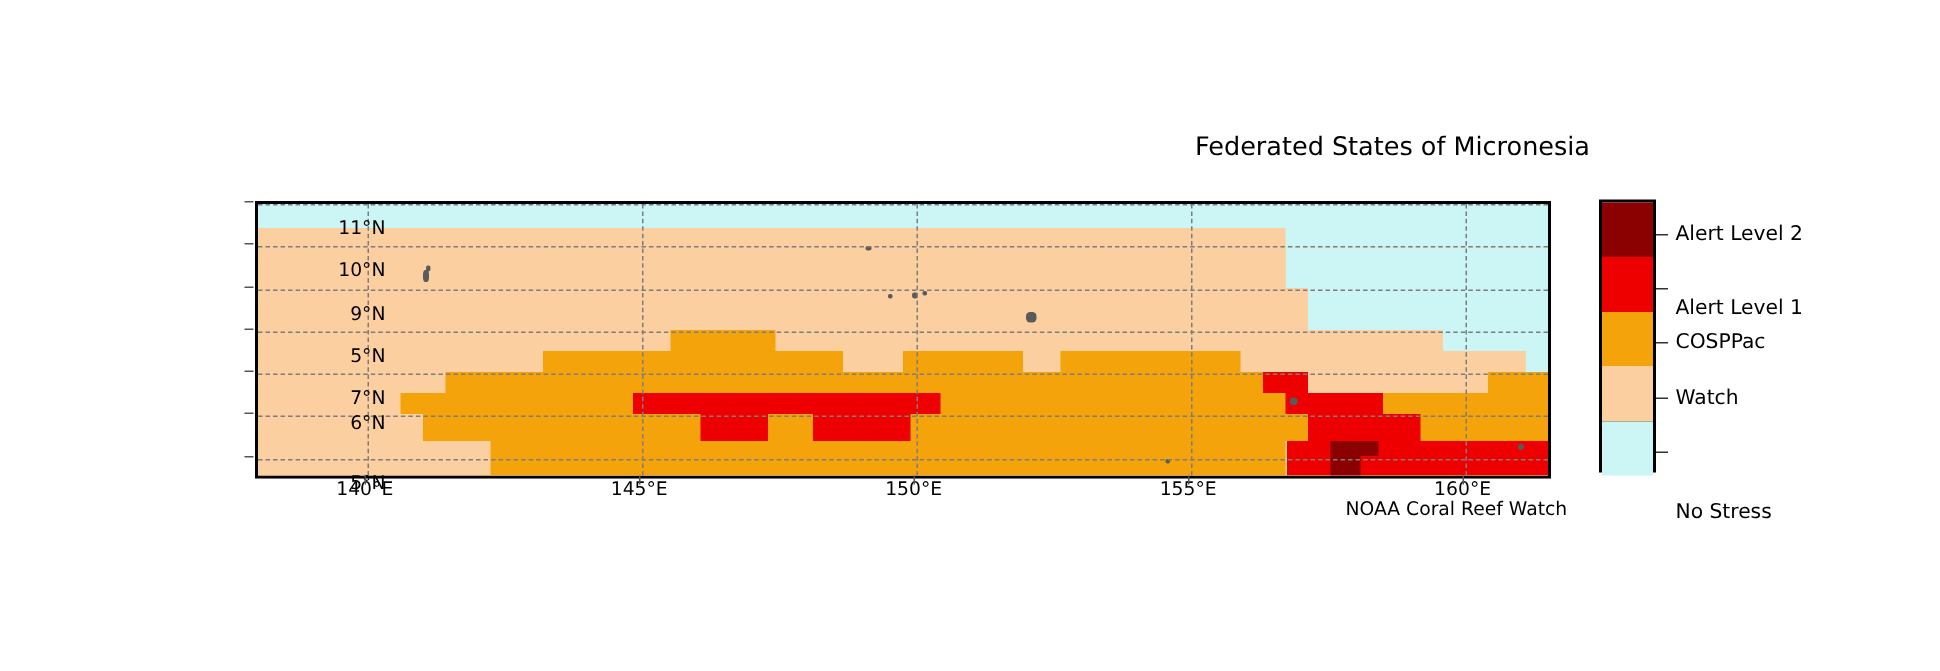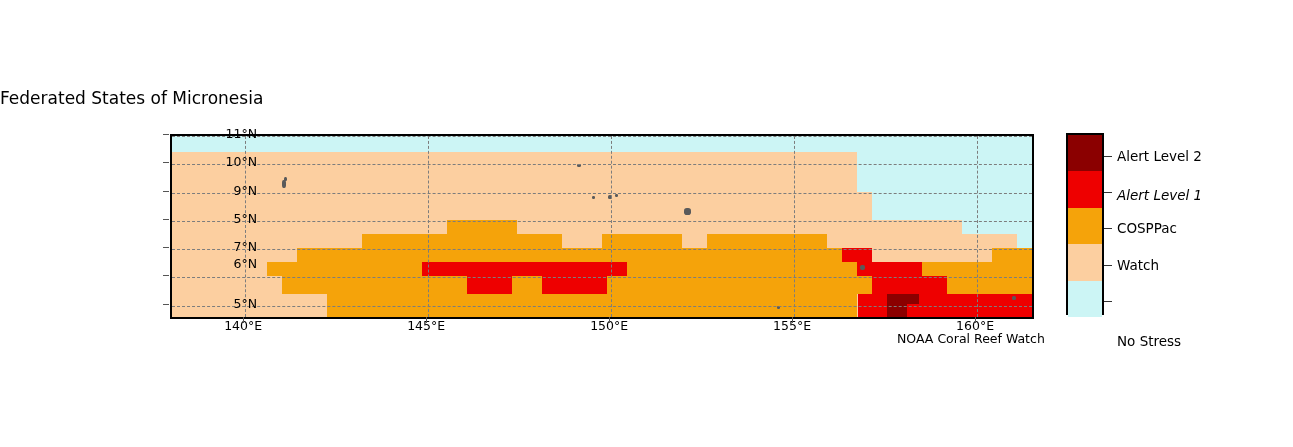--- a/index.html
+++ b/index.html
@@ -3,40 +3,40 @@
 <meta charset="utf-8">
 <style>
   html,body{margin:0;padding:0;background:#ffffff;}
   body{width:1293px;height:447px;position:relative;
        font-family:"DejaVu Sans","Liberation Sans",sans-serif;
        color:#000000;overflow:hidden;}
 
   #figure{position:absolute;left:0;top:0;width:1293px;height:447px;}
 
   
-  .title{position:absolute;left:0;top:86px;width:1060px;text-align:left;
+  .title{position:absolute;left:0;top:86px;width:1060px;text-align:right;
          font-size:17px;line-height:24px;color:#000;}
   .title div{white-space:pre;}
 
   
   #plot{position:absolute;left:170px;top:134px;width:860px;height:181px;
         border:2px solid #000;box-sizing:content-box;background:#FCCFA0;}
   #cells{position:absolute;left:0;top:0;width:860px;height:181px;overflow:hidden;}
   .cell{position:absolute;}
 
   
   #grid{position:absolute;left:0;top:0;width:860px;height:181px;pointer-events:none;}
   .gl-h{position:absolute;left:0;width:860px;height:0;
         border-top:1.6px dashed #7d7d7d;}
   .gl-v{position:absolute;top:0;height:181px;width:0;
         border-left:1.6px dashed #7d7d7d;}
 
   
   .ytick{position:absolute;right:1036px;width:70px;text-align:right;
-         font-size:12.5px;line-height:12px;color:#000;}
+         font-size:12.5px;line-height:12px;color:#000;margin-top:18px;}
   .ytick span{display:inline-block;transform:translateY(-6px);}
   .xtick{position:absolute;top:318px;width:90px;margin-left:-45px;
          text-align:center;font-size:12.5px;color:#000;}
   .ytick-mark{position:absolute;width:6px;height:0;border-top:1.4px solid #555;}
   .xtick-mark{position:absolute;height:6px;width:0;border-left:1.4px solid #555;}
 
   
   .attr-left{position:absolute;left:97px;top:316px;font-size:12.5px;
              line-height:14.5px;color:#000;}
   .attr-left div{white-space:pre;}
@@ -158,21 +158,21 @@
       <div class="cb-seg" style="top: 0px; height: 36.4px; background: rgb(139, 0, 0); border-bottom: 1px solid rgb(0, 0, 0);"></div>
       <div class="cb-seg" style="top: 36.4px; height: 36.4px; background: rgb(238, 0, 0); border-bottom: 1px solid rgb(0, 0, 0);"></div>
       <div class="cb-seg" style="top: 72.8px; height: 36.4px; background: rgb(245, 163, 10); border-bottom: 1px solid rgb(0, 0, 0);"></div>
       <div class="cb-seg" style="top: 109.2px; height: 36.4px; background: rgb(252, 207, 160); border-bottom: 1px solid rgb(0, 0, 0);"></div>
       <div class="cb-seg" style="top: 145.6px; height: 36.4px; background: rgb(204, 245, 245);"></div>
     </div>
   <div id="legend-labels">
       <div class="cb-tick" style="top: 155.568px;"></div>
       <div class="cb-label" style="top: 155.568px;"><span>Alert Level 2</span></div>
       <div class="cb-tick" style="top: 191.968px;"></div>
-      <div class="cb-label" style="top: 195px; font-style: italic;"><span>Alert Level 1</span></div>
+      <div class="cb-label" style="top: 205px;"><span>Alert Level 1</span></div>
       <div class="cb-tick" style="top: 228.368px;"></div>
       <div class="cb-label" style="top: 228.368px;"><span>COSPPac</span></div>
       <div class="cb-tick" style="top: 264.768px;"></div>
       <div class="cb-label" style="top: 264.768px;"><span>Watch</span></div>
       <div class="cb-tick" style="top: 301.168px;"></div>
       <div class="cb-label" style="top: 301.168px; margin-top: 40px;"><span>No Stress</span></div>
     </div>
 
 </div>
 

